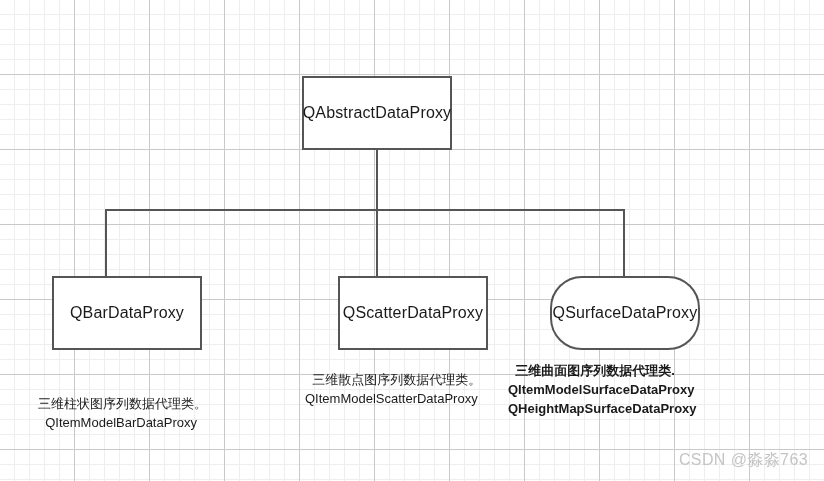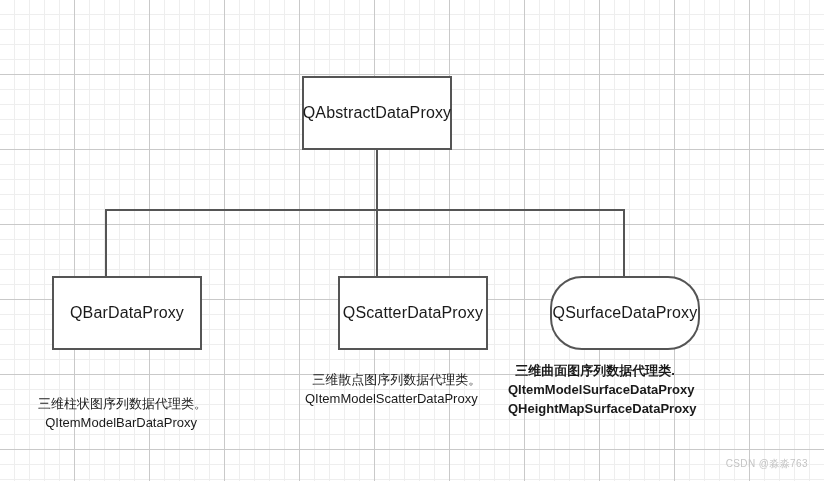--- a/index.html
+++ b/index.html
@@ -61,21 +61,21 @@
     line-height: 19px;
     color: #1a1a1a;
     white-space: pre;
     z-index: 3;
   }
 
   .watermark {
     position: absolute;
     right: 16px;
     bottom: 10px;
-    font-size: 10px;
+    font-size: 16px;
     color: #c4c4c4;
     letter-spacing: 0.4px;
     white-space: nowrap;
     z-index: 4;
   }
 </style>
 </head>
 <body>
 
 <div id="canvas">

